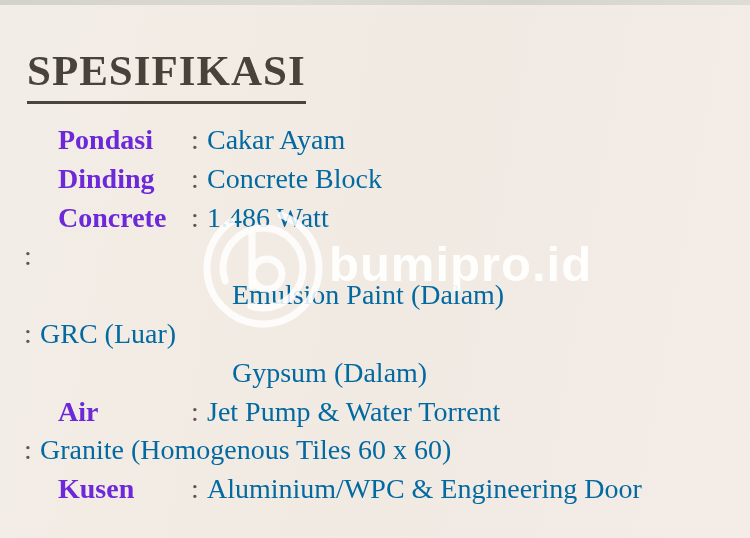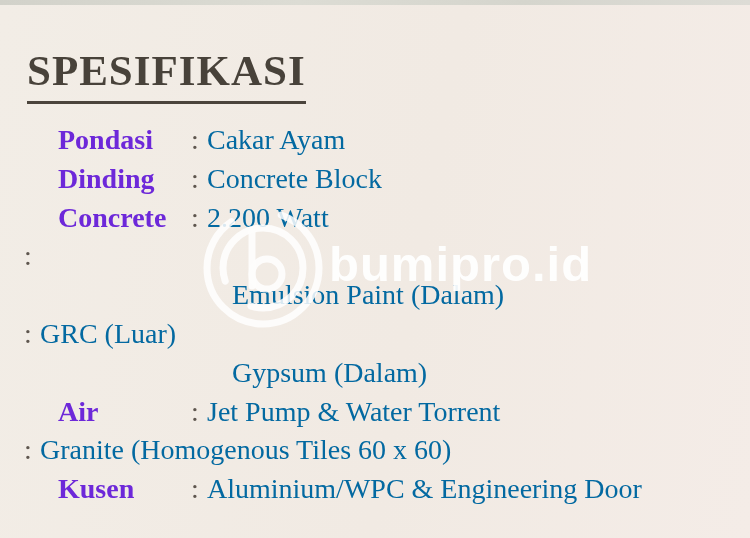--- a/index.html
+++ b/index.html
@@ -108,21 +108,21 @@
       <span class="spec-value">Cakar Ayam</span>
   </div>
   <div class="spec-row">
     <span class="spec-label">Dinding</span>
       <span class="spec-sep">:</span>
       <span class="spec-value">Concrete Block</span>
   </div>
   <div class="spec-row">
     <span class="spec-label">Concrete</span>
       <span class="spec-sep">:</span>
-      <span class="spec-value">2.200 Watt</span>
+      <span class="spec-value">1.486 Watt</span>
   </div>
   <div class="spec-row">
       <span class="spec-sep">:</span>
   </div>
   <div class="spec-row cont">
     <span class="spec-label"></span>
       <span class="spec-sep"></span>
       <span class="spec-value">Emulsion Paint (Dalam)</span>
   </div>
   <div class="spec-row">

